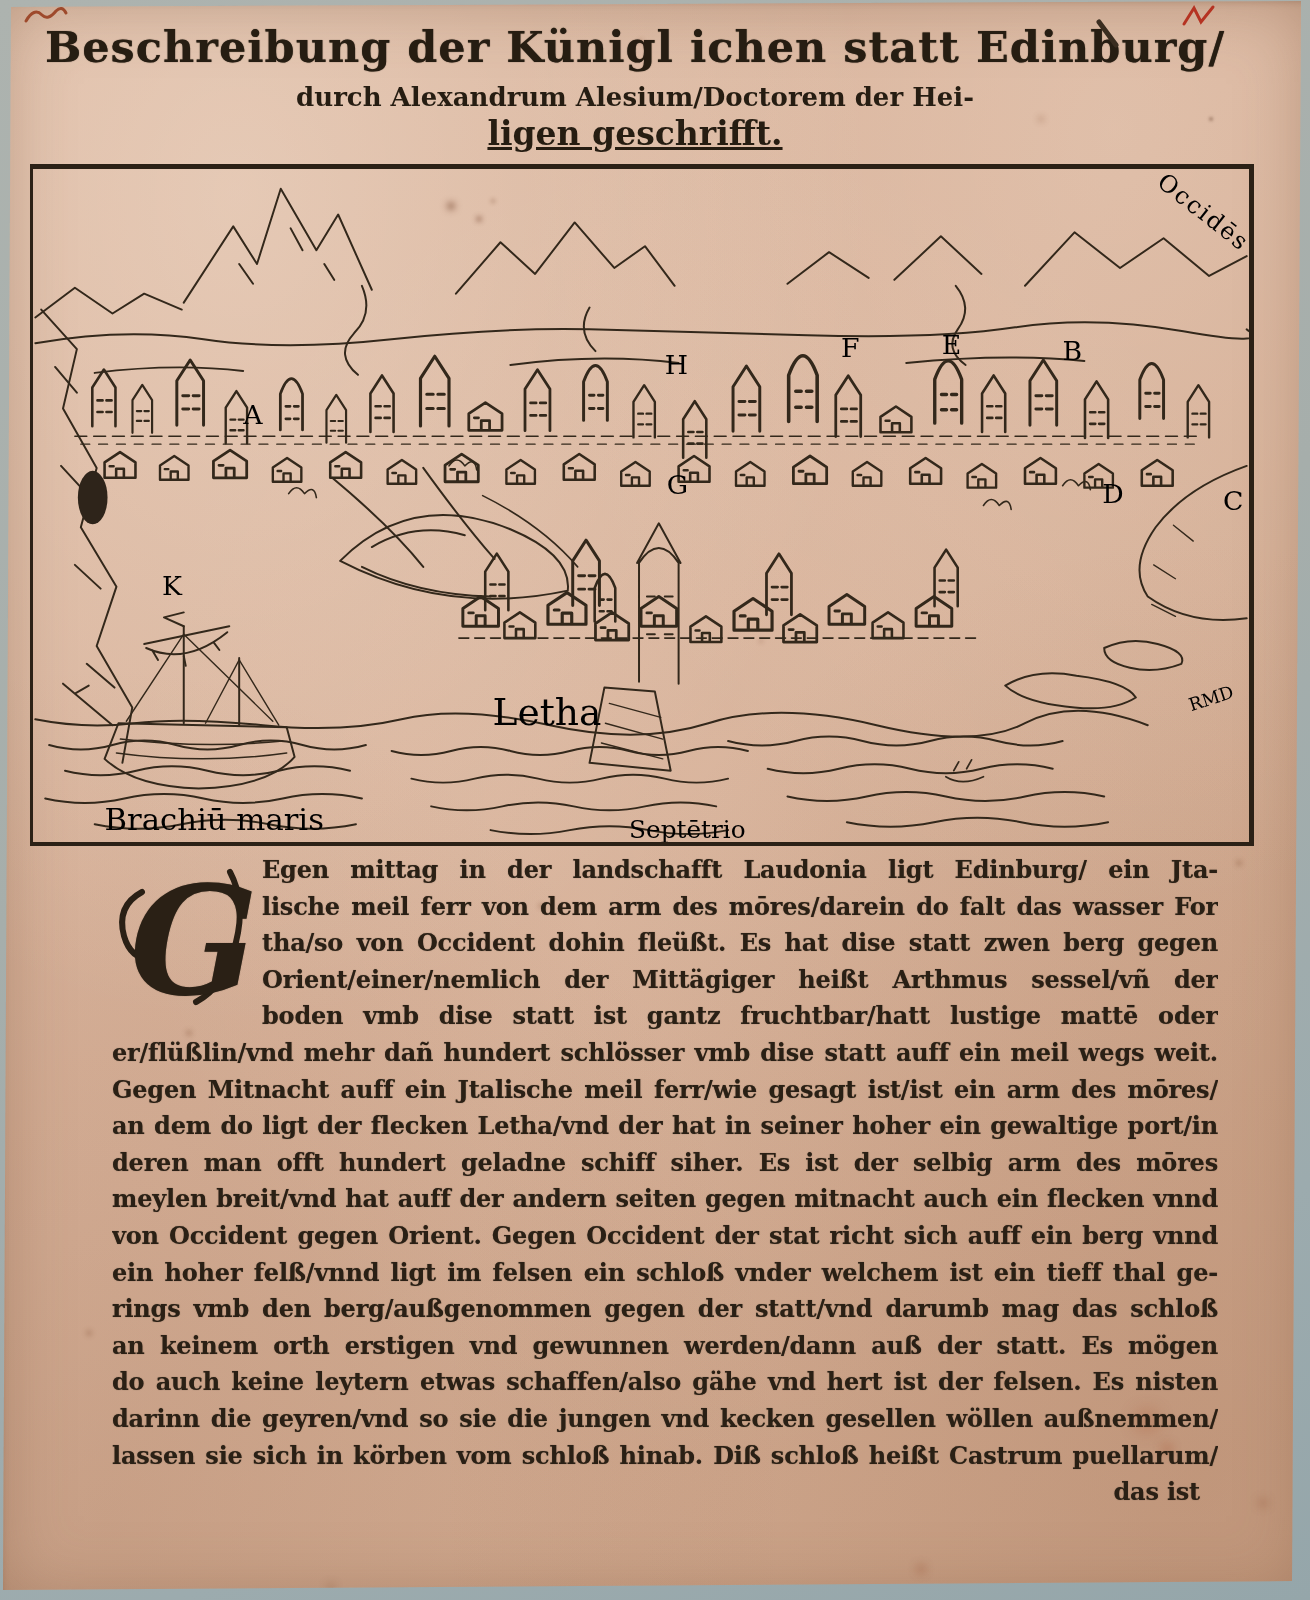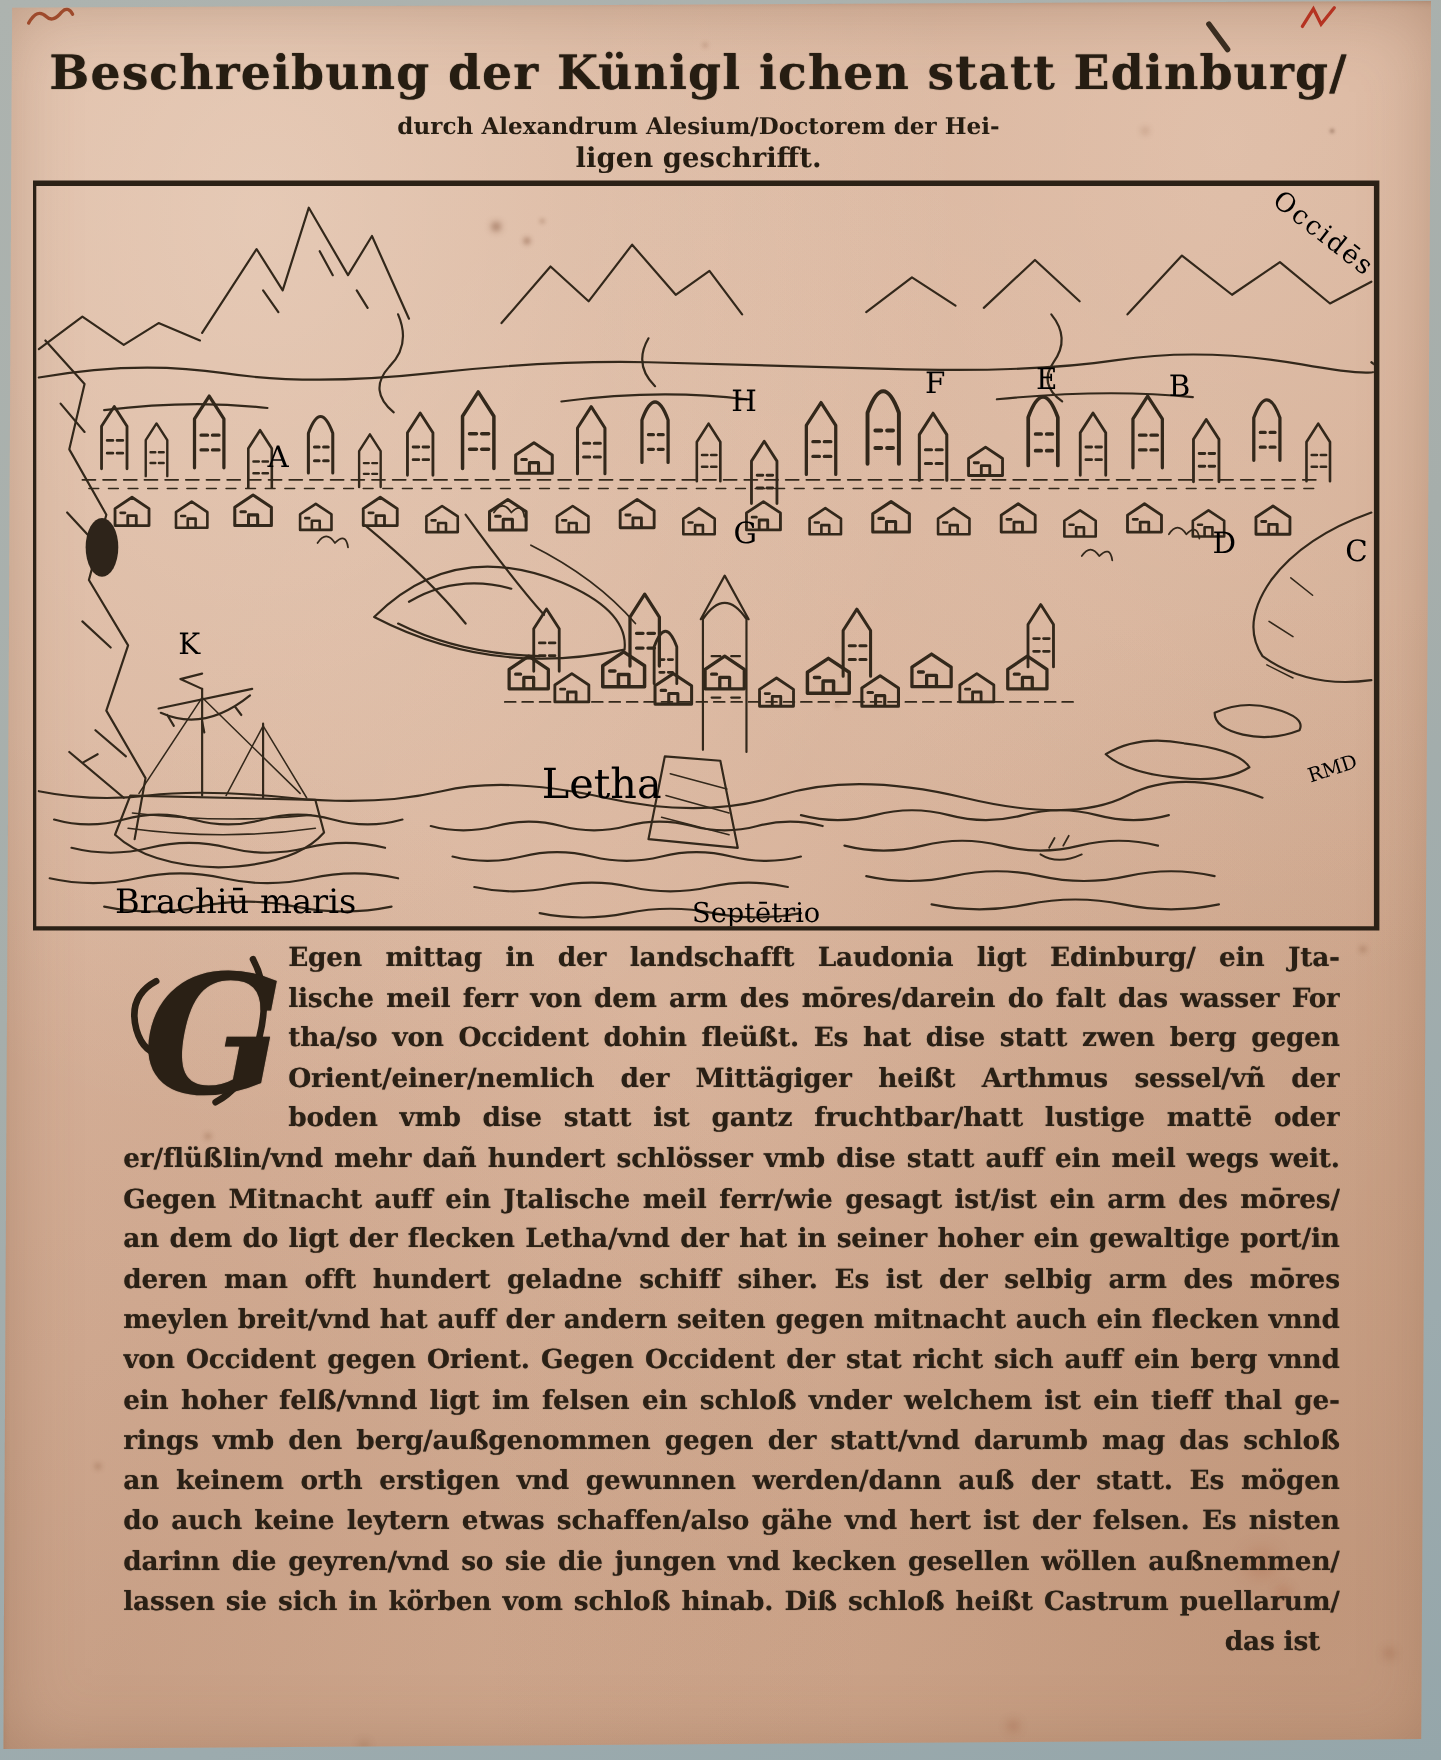--- a/index.html
+++ b/index.html
@@ -32,24 +32,24 @@
       88px 1332px 5px 2px rgba(120,70,40,.28),
       1238px 862px 5px 2px rgba(120,70,40,.30),
       1146px 1420px 16px 10px rgba(165,82,50,.28),
       1166px 1448px 10px 5px rgba(165,82,50,.30),
       920px 1568px 9px 4px rgba(150,80,50,.30),
       1262px 1502px 8px 4px rgba(150,90,60,.30),
       330px 1586px 8px 3px rgba(120,70,40,.25),
       760px 640px 4px 1px rgba(110,65,40,.25),
       540px 905px 4px 2px rgba(120,70,40,.22);
   }
-  .titleblock{position:absolute;left:0;right:40px;top:22px;text-align:center;color:#261d12;margin-top:20px;}
+  .titleblock{position:absolute;left:0;right:40px;top:22px;text-align:center;color:#261d12;}
   .title1{font-size:43px;font-weight:bold;letter-spacing:1px;text-shadow:0 0 1px rgba(38,29,18,.8);}
-  .title2{font-size:21px;font-weight:bold;margin-top:10px;}
-  .title3{font-size:25px;font-weight:bold;margin-top:2px;}
+  .title2{font-size:26px;font-weight:bold;margin-top:10px;}
+  .title3{font-size:33px;font-weight:bold;margin-top:2px;text-decoration:underline;}
   .panel{
     position:absolute;left:30px;top:164px;width:1224px;height:682px;box-sizing:border-box;
     border-top:5px solid #2b2116;border-bottom:4px solid #2b2116;
     border-left:3px solid #2b2116;border-right:5px solid #2b2116;
   }
   .panel svg{display:block;width:100%;height:100%;}
   .scene{stroke:#33281b;fill:none;stroke-width:2;stroke-linecap:round;stroke-linejoin:round;}
   .bodytext{
     position:absolute;left:112px;top:852px;width:1106px;color:#2a2015;
     font-size:24px;font-weight:bold;line-height:36.6px;letter-spacing:-0.2px;

